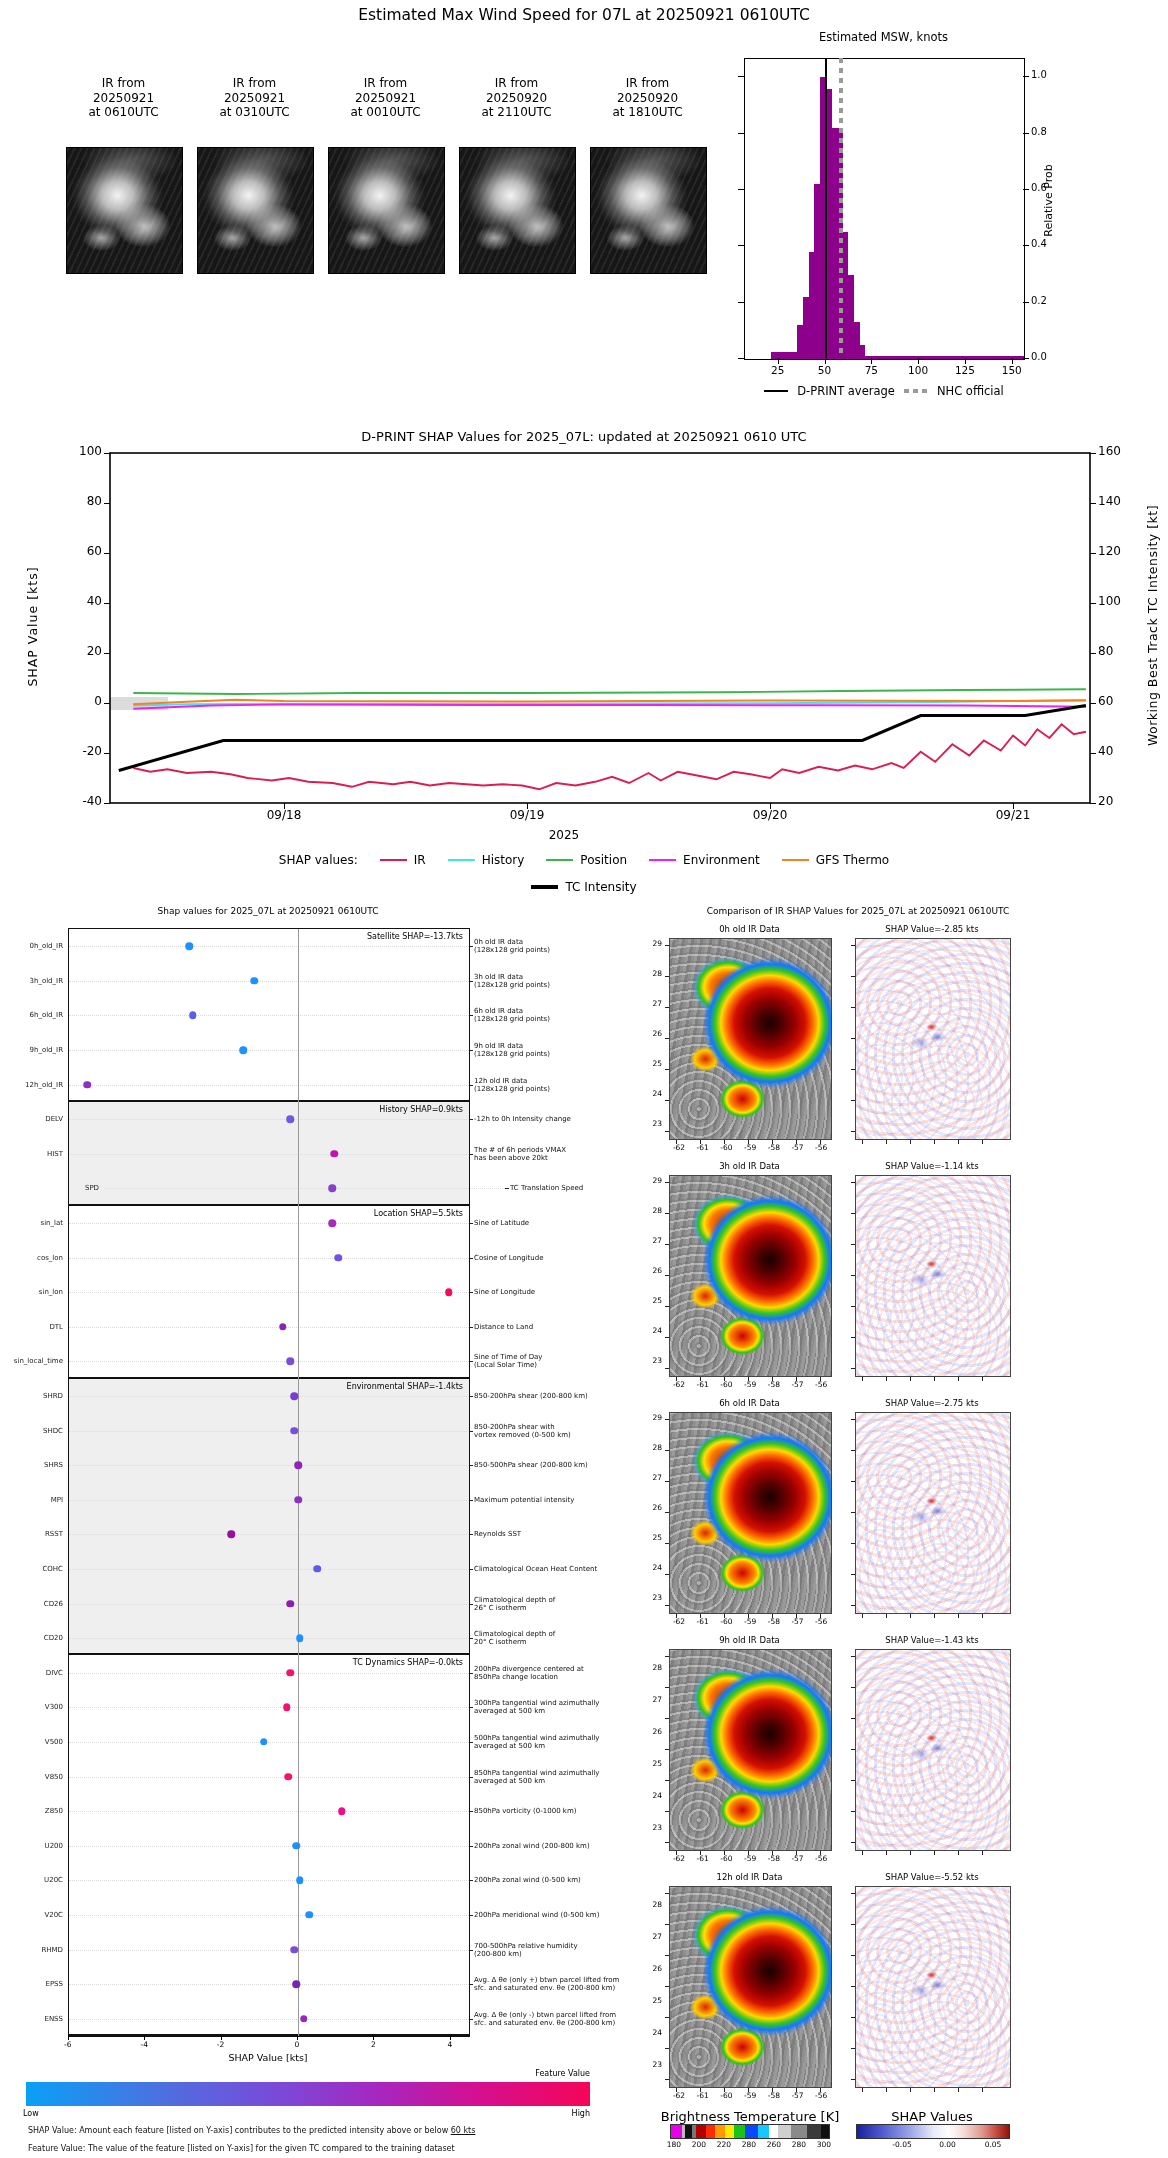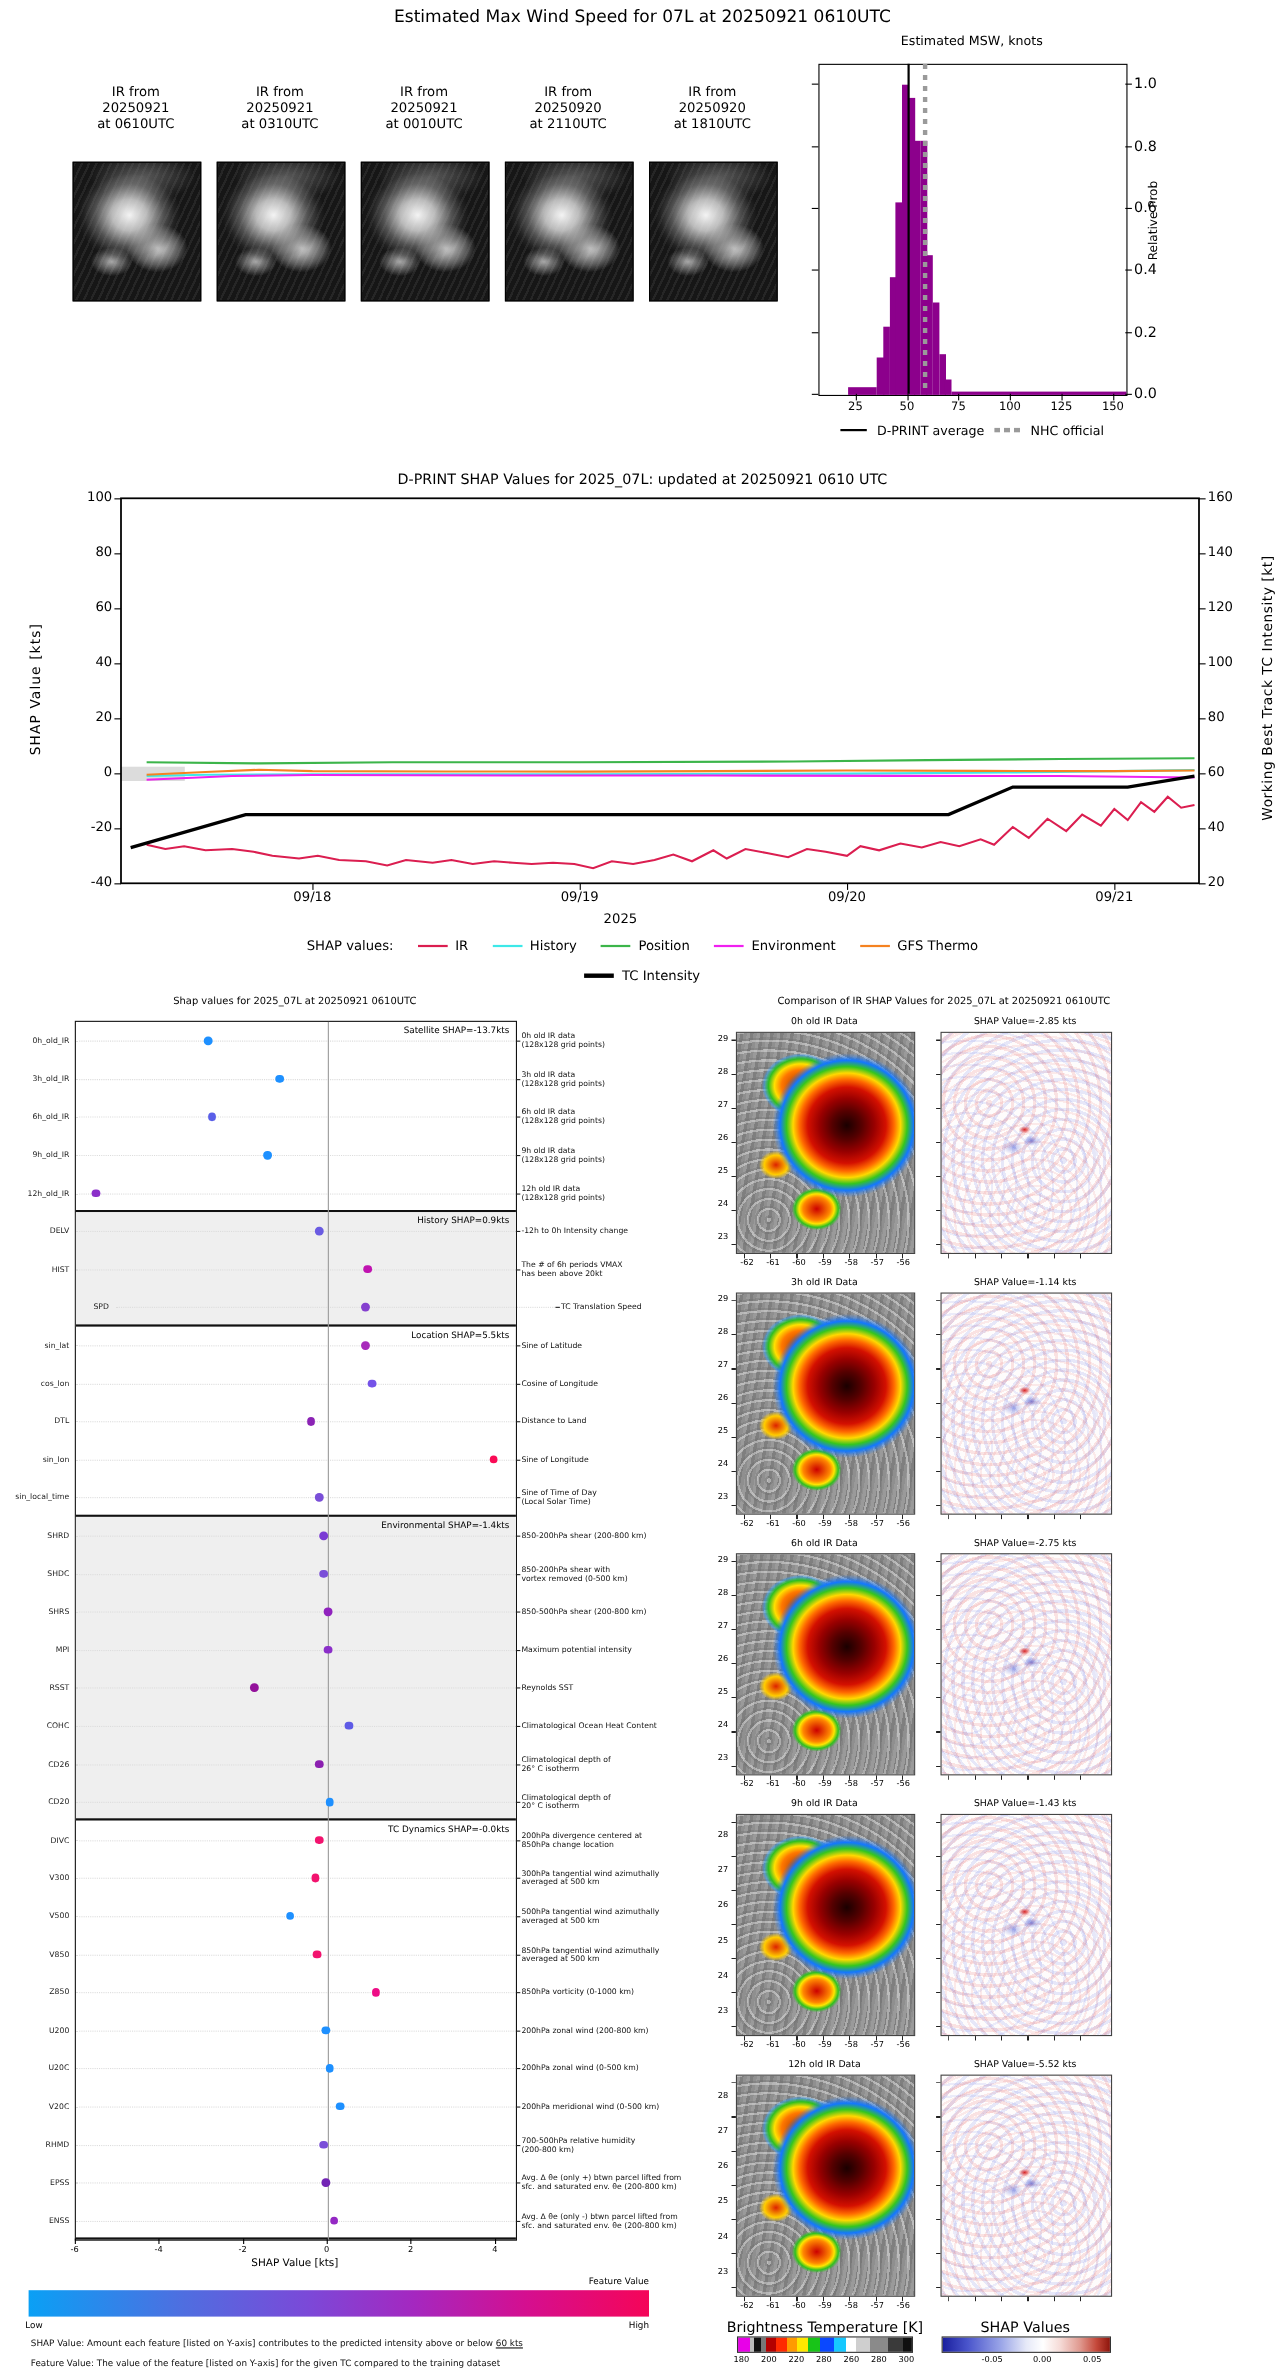--- a/index.html
+++ b/index.html
@@ -17,21 +17,21 @@
       repeating-linear-gradient(115deg, rgba(255,255,255,.07) 0 2px, transparent 2px 6px),
       #161616;}
   
   .hist-title{position:absolute;left:744px;top:30px;width:279px;text-align:center;font-size:11.5px;}
   .hist-box{position:absolute;left:744px;top:58px;width:279px;height:300px;border:1.2px solid #000;}
   #hist-bars{position:absolute;inset:0;}
   .hbar{position:absolute;bottom:0;background:#8C008C;}
   .hist-avg{position:absolute;top:58px;height:300px;width:1.6px;background:#000;}
   .hist-nhc{position:absolute;top:58px;height:300px;width:4px;
             background:repeating-linear-gradient(180deg,#9a9a9a 0 5px,transparent 5px 10px);}
-  .htick-y{position:absolute;font-size:13px;}
+  .htick-y{position:absolute;font-size:10px;}
   .htick-x{position:absolute;font-size:10.5px;text-align:center;}
   .tickmark{position:absolute;background:#000;}
   .hist-ylab{position:absolute;left:968px;top:194px;width:160px;text-align:center;font-size:11px;transform:rotate(-90deg);}
   .hist-legend{position:absolute;left:624px;top:384px;width:520px;display:flex;justify-content:center;align-items:center;gap:9px;font-size:11.5px;}
   .sw-line{display:inline-block;width:24px;height:2px;background:#000;}
   .sw-dot{display:inline-block;width:24px;height:4px;background:repeating-linear-gradient(90deg,#9a9a9a 0 5px,transparent 5px 9px);}
   
   .ts-title{position:absolute;left:0;top:429px;width:1168px;text-align:center;font-size:13px;}
   #ts-svg{position:absolute;left:0;top:420px;}
   .tstick-l{position:absolute;width:40px;text-align:right;font-size:12px;}
@@ -351,29 +351,29 @@
           <div class="fp-desc">Sine of Latitude</div>
         </div>
         <div class="fp-row" style="height: 34.5938px;">
           <div class="fp-grid"></div>
           <div class="fp-name">cos_lon</div>
           <div class="fp-dot" style="left: 269.11px; background: rgb(116, 82, 232);"></div>
           <div class="fp-desc">Cosine of Longitude</div>
         </div>
         <div class="fp-row" style="height: 34.5938px;">
           <div class="fp-grid"></div>
+          <div class="fp-name">sin_lon</div>
+          <div class="fp-dot" style="left: 379.89px; background: rgb(250, 10, 85);"></div>
+          <div class="fp-desc">Sine of Longitude</div>
+        </div>
+        <div class="fp-row" style="height: 34.5938px;">
+          <div class="fp-grid"></div>
           <div class="fp-name">DTL</div>
           <div class="fp-dot" style="left: 213.72px; background: rgb(139, 35, 181);"></div>
           <div class="fp-desc">Distance to Land</div>
-        </div>
-        <div class="fp-row" style="height: 34.5938px;">
-          <div class="fp-grid"></div>
-          <div class="fp-name">sin_lon</div>
-          <div class="fp-dot" style="left: 379.89px; background: rgb(250, 10, 85);"></div>
-          <div class="fp-desc">Sine of Longitude</div>
         </div>
         <div class="fp-row" style="height: 34.5938px;">
           <div class="fp-grid"></div>
           <div class="fp-name">sin_local_time</div>
           <div class="fp-dot" style="left: 221.36px; background: rgb(122, 79, 216);"></div>
           <div class="fp-desc">Sine of Time of Day
 (Local Solar Time)</div>
         </div>
       </div>
       <div class="fp-sec shaded" style="height: 274.75px;">

